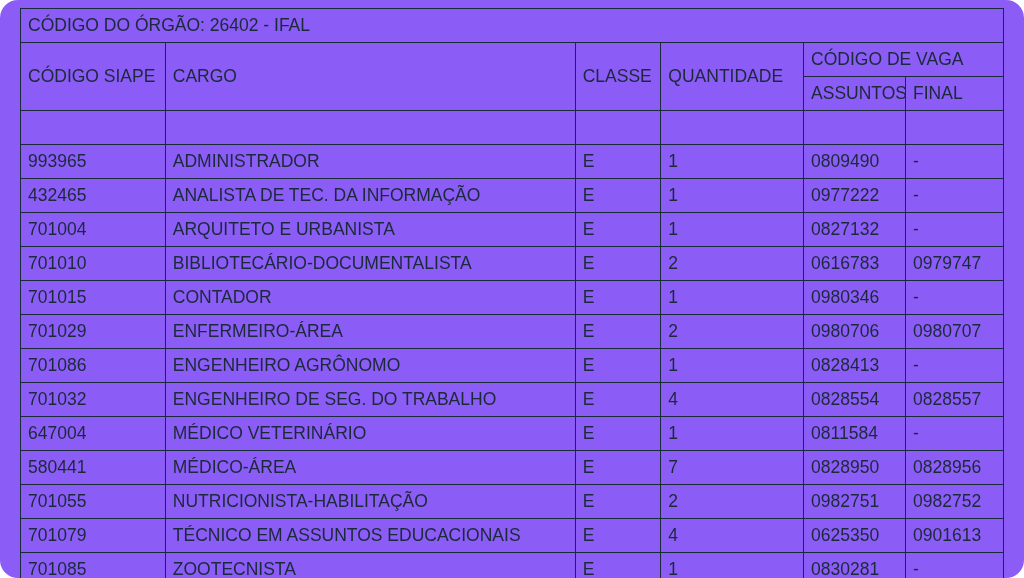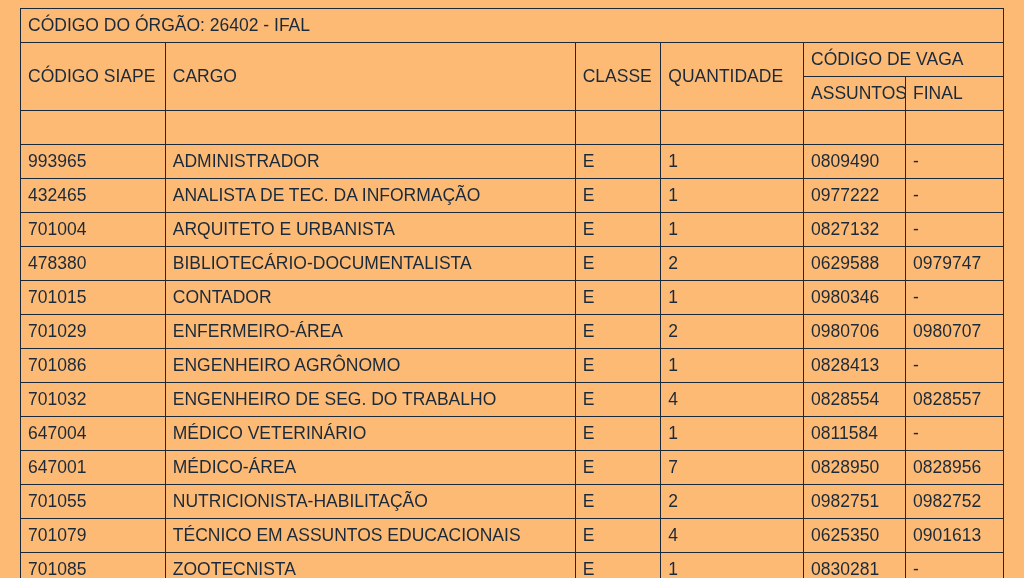--- a/index.html
+++ b/index.html
@@ -10,23 +10,24 @@
   body {
     width: 1024px;
     height: 578px;
     font-family: "Liberation Sans", sans-serif;
     color: #1b2a3a;
   }
   .page {
     position: relative;
     width: 1024px;
     height: 578px;
-    background: #fdba74;
+    background: #8b5cf6;
     box-sizing: border-box;
     padding: 8px 20px 0 20px;
+    border-radius: 18px;
   }
   table.vagas {
     border-collapse: collapse;
     width: 984px;
     table-layout: fixed;
     font-size: 17.5px;
   }
   table.vagas td {
     border: 1.5px solid #1b2a3a;
     padding: 4px 7px 5px 7px;
@@ -100,25 +101,25 @@
       </tr>
       <tr>
         <td>701004</td>
         <td>ARQUITETO E URBANISTA</td>
         <td>E</td>
         <td>1</td>
         <td>0827132</td>
         <td>-</td>
       </tr>
       <tr>
-        <td>478380</td>
+        <td>701010</td>
         <td>BIBLIOTECÁRIO-DOCUMENTALISTA</td>
         <td>E</td>
         <td>2</td>
-        <td>0629588</td>
+        <td>0616783</td>
         <td>0979747</td>
       </tr>
       <tr>
         <td>701015</td>
         <td>CONTADOR</td>
         <td>E</td>
         <td>1</td>
         <td>0980346</td>
         <td>-</td>
       </tr>
@@ -148,21 +149,21 @@
       </tr>
       <tr>
         <td>647004</td>
         <td>MÉDICO VETERINÁRIO</td>
         <td>E</td>
         <td>1</td>
         <td>0811584</td>
         <td>-</td>
       </tr>
       <tr>
-        <td>647001</td>
+        <td>580441</td>
         <td>MÉDICO-ÁREA</td>
         <td>E</td>
         <td>7</td>
         <td>0828950</td>
         <td>0828956</td>
       </tr>
       <tr>
         <td>701055</td>
         <td>NUTRICIONISTA-HABILITAÇÃO</td>
         <td>E</td>

